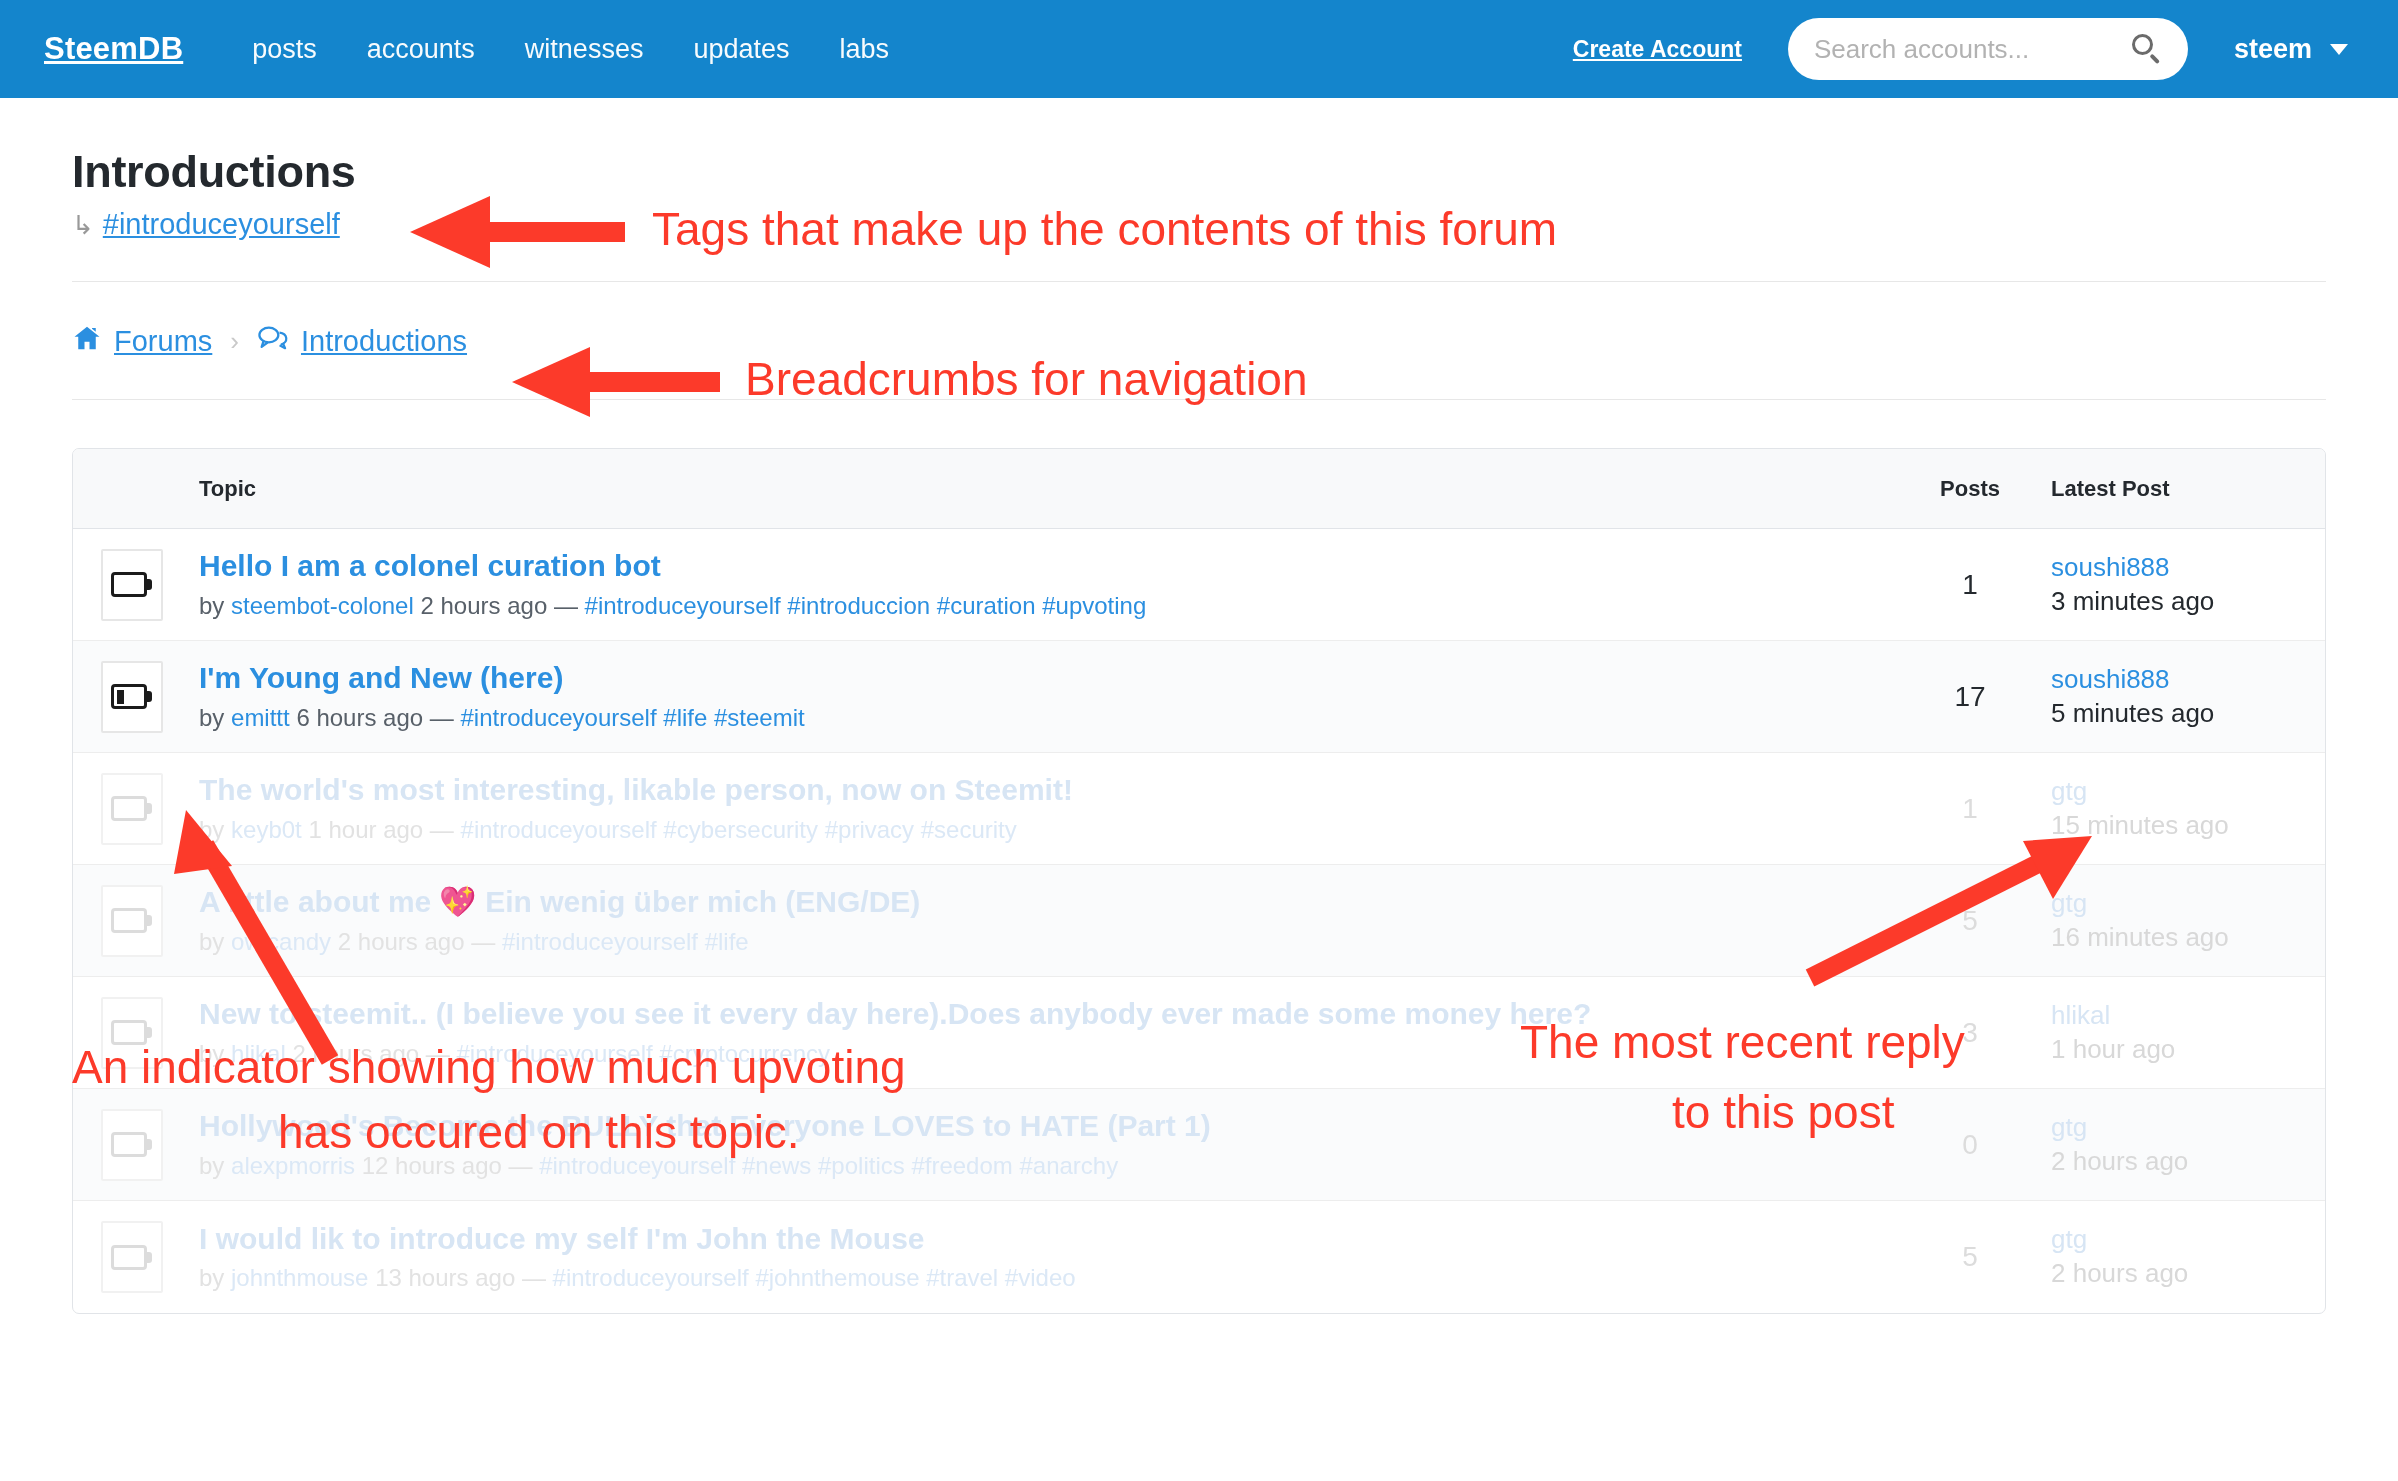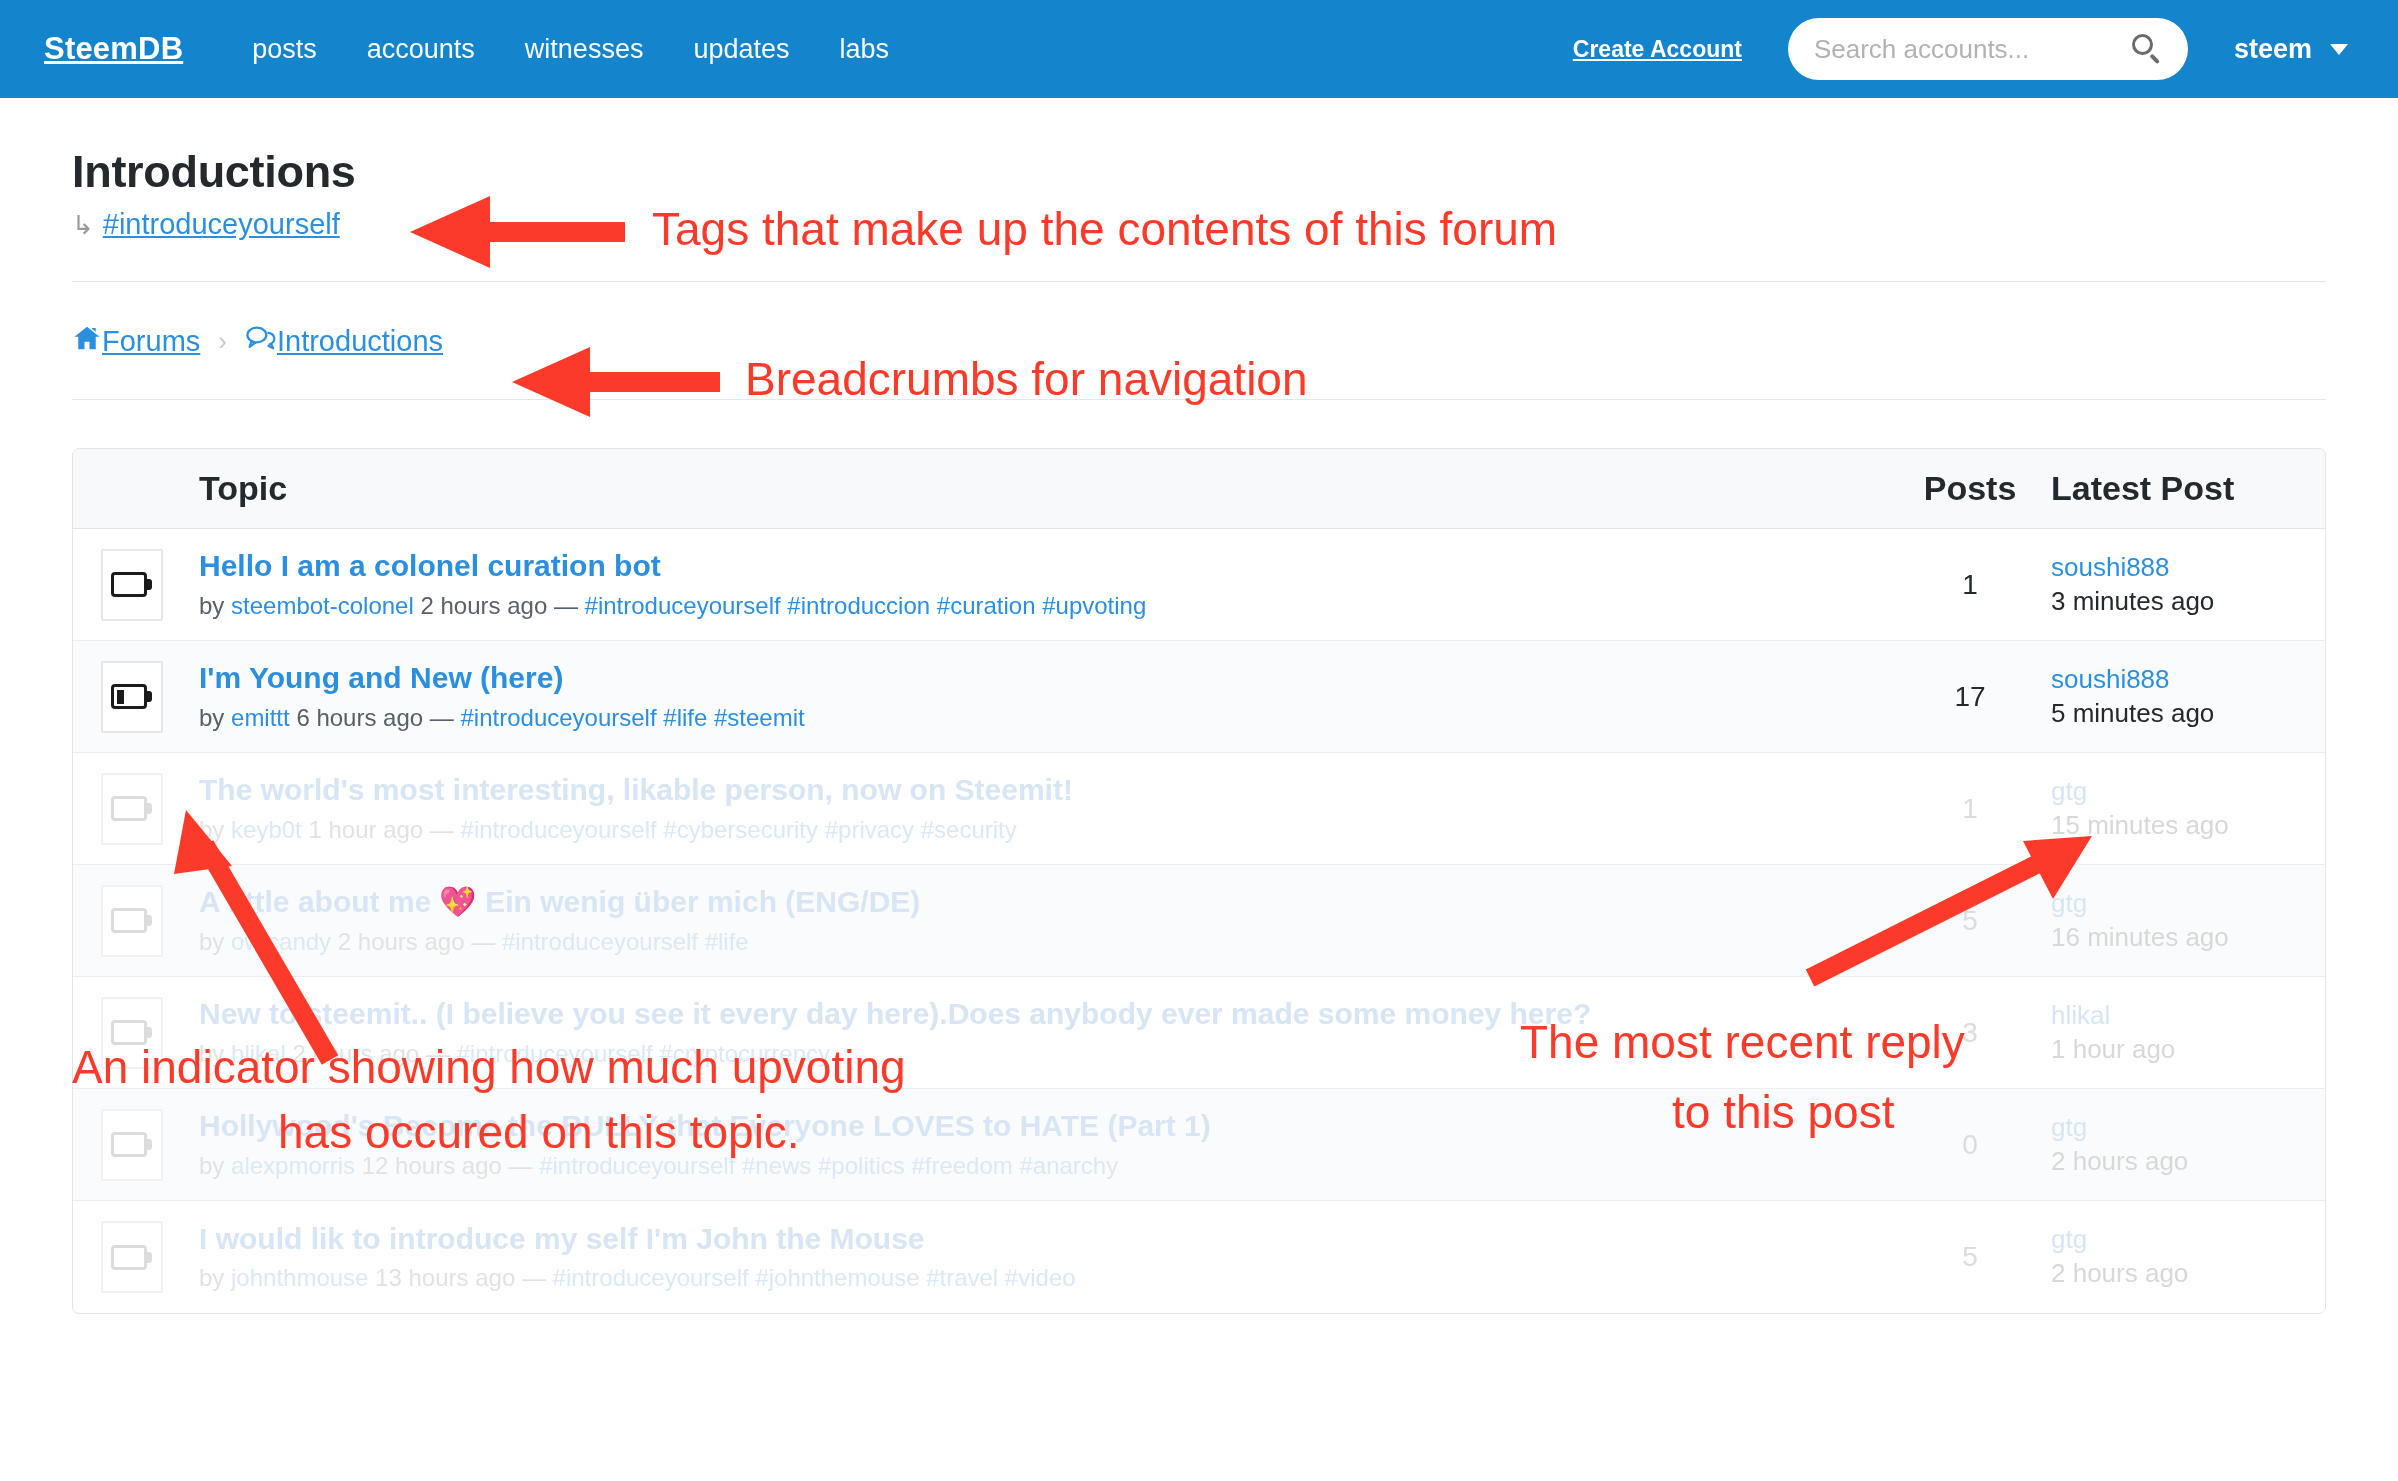--- a/index.html
+++ b/index.html
@@ -80,41 +80,41 @@
 
   .hr {
     margin: 40px 72px 0 72px; height: 1px; background: #e7e7e7;
   }
 
   
   .breadcrumbs {
     padding: 42px 72px 0 72px; display: flex; align-items: center;
     gap: 14px; font-size: 29px; color: #2b8fe0;
   }
-  .bc-item { display: flex; align-items: center; color: #2b8fe0; text-align: right; }
+  .bc-item { display: flex; align-items: center; gap: 12px; color: #2b8fe0; text-align: right; }
   .bc-sep { color: #c9c9c9; font-size: 26px; padding: 0 4px; }
   .ico { display: inline-block; vertical-align: middle; }
 
   
   .table-wrap {
     margin: 48px 72px 0 72px;
     border: 1px solid #e1e4e8; border-radius: 7px;
     overflow: hidden; background: #fff;
   }
   .thead {
     background: #f8f9fa; height: 80px;
     display: flex; align-items: center;
     border-bottom: 1px solid #e1e4e8;
   }
   .col-icon { width: 118px; flex: none; }
   .col-topic { flex: 1; padding-left: 8px; }
   .col-posts { width: 150px; flex: none; text-align: center; }
   .col-latest { width: 280px; flex: none; padding-left: 6px; }
   .thead .th {
-    font-size: 34px; font-weight: bold; color: #24292e;
+    font-size: 22px; font-weight: bold; color: #24292e;
   }
   .row {
     display: flex; align-items: center; min-height: 112px;
     border-bottom: 1px solid #ededed; padding: 14px 0;
   }
   .row.alt { background: #fafbfc; }
   .row:last-child { border-bottom: none; }
 
   .battery-cell { display: flex; justify-content: center; }
   .battery-box {

